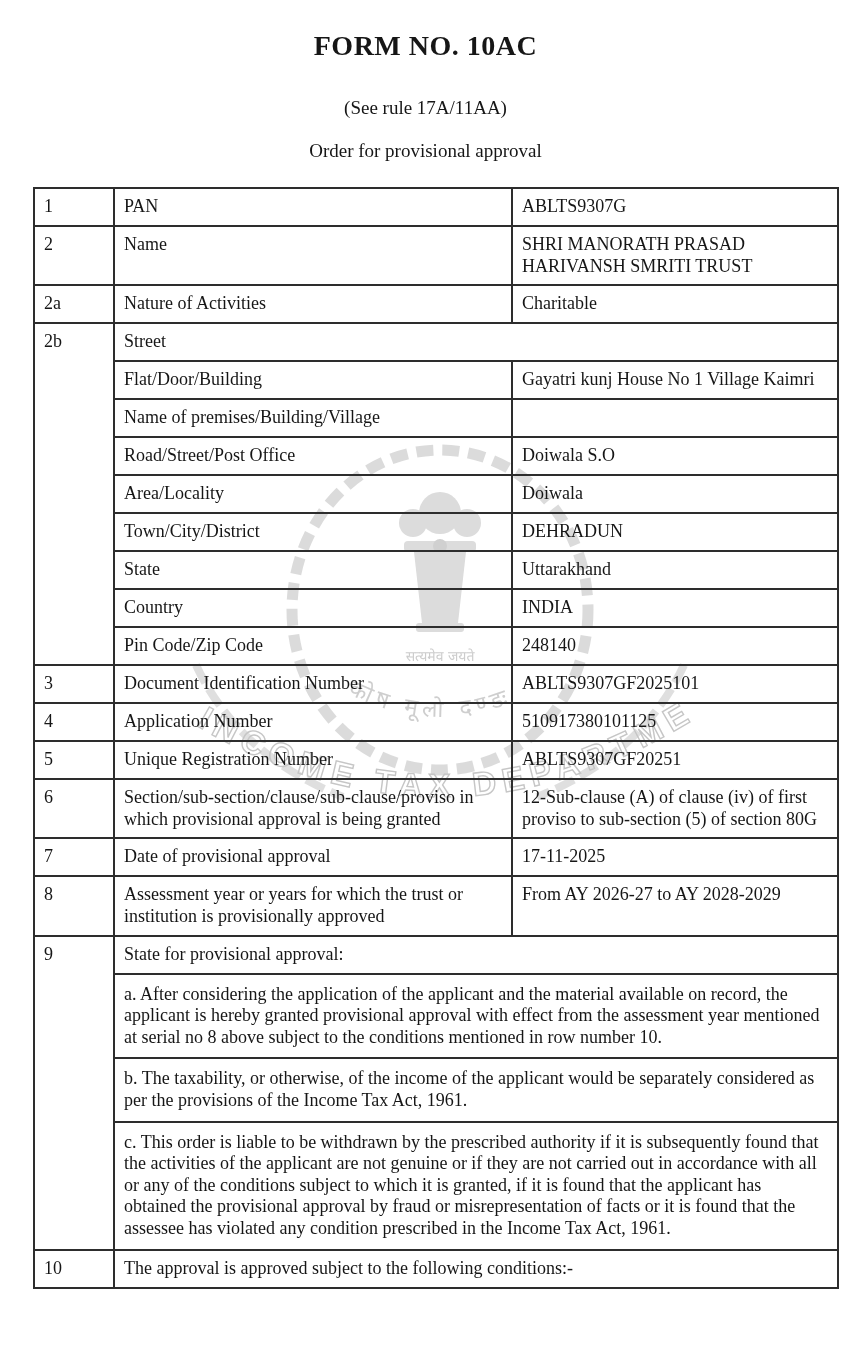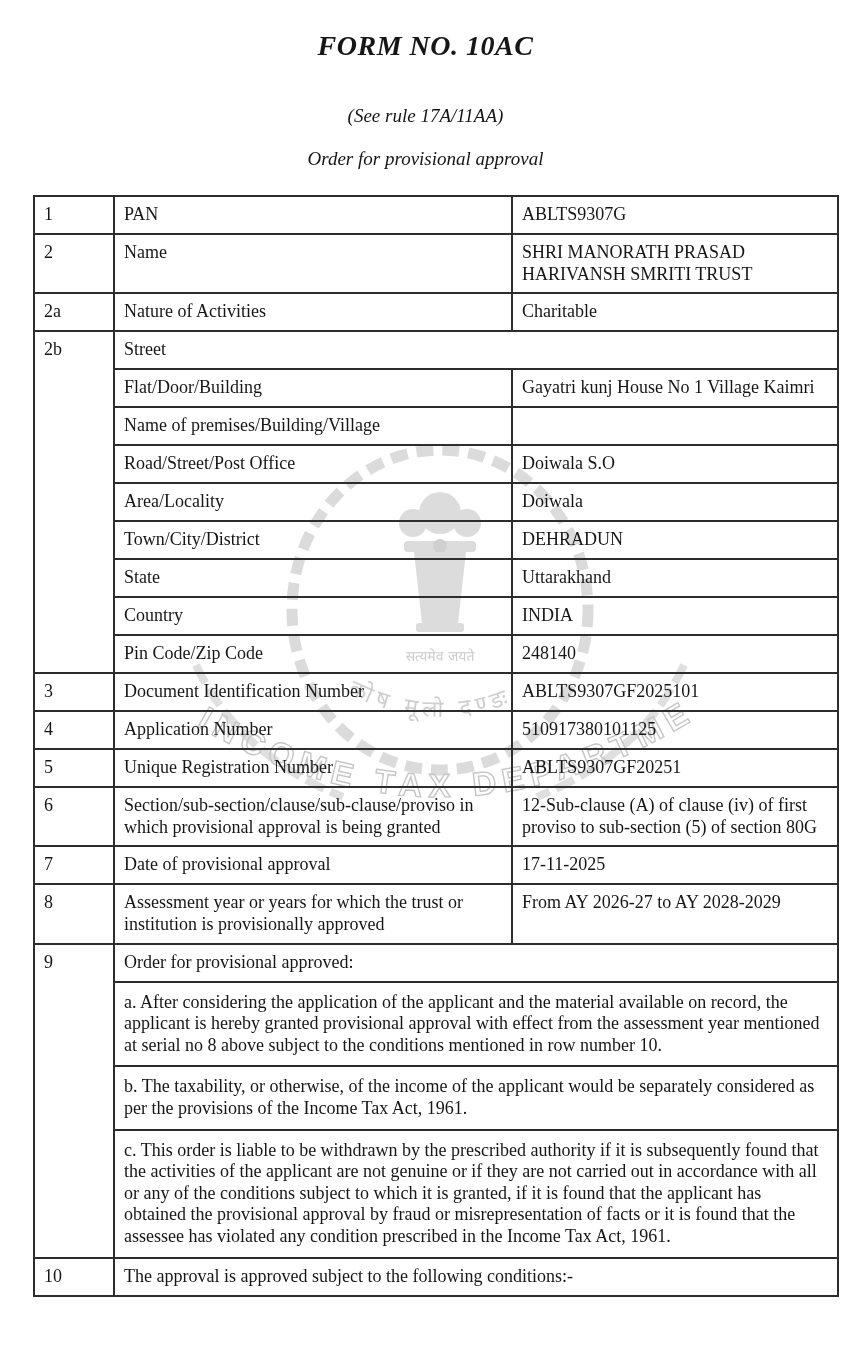--- a/index.html
+++ b/index.html
@@ -12,31 +12,30 @@
     height: 1364px;
     position: relative;
     font-family: "Liberation Serif", serif;
     color: #161616;
     overflow: hidden;
   }
   .header {
     position: relative;
     z-index: 2;
     text-align: center;
-    font-style: italic;
   }
   .form-title {
     margin: 0;
     padding-top: 30px;
     font-size: 28px;
     font-weight: bold;
     letter-spacing: 0.5px;
   }
   .form-subtitle1 {
-    margin: 8px;
+    margin: 0;
     padding-top: 35px;
     font-size: 19px;
   }
   .form-subtitle2 {
     margin: 12px;
     padding-top: 9px;
     font-size: 19px;
   }
   .watermark {
     position: absolute;
@@ -189,21 +188,21 @@
     <td class="lbl">Date of  provisional approval</td>
     <td class="val">17-11-2025</td>
   </tr>
   <tr>
     <td class="num">8</td>
     <td class="lbl">Assessment year or years for which the trust or institution is provisionally approved</td>
     <td class="val">From AY 2026-27 to AY 2028-2029</td>
   </tr>
   <tr>
     <td class="num" rowspan="4">9</td>
-    <td class="span2" colspan="2">Order for provisional approved:</td>
+    <td class="span2" colspan="2">State for provisional approval:</td>
   </tr>
   <tr>
     <td class="span2 clause" colspan="2">a. After considering the application of the applicant and the material available on record, the applicant is hereby granted provisional approval with effect from the assessment year mentioned at serial no 8 above subject to the conditions mentioned in row number 10.</td>
   </tr>
   <tr>
     <td class="span2 clause" colspan="2">b. The taxability, or otherwise, of the income of the applicant would be separately considered as per the provisions of the Income Tax Act, 1961.</td>
   </tr>
   <tr>
     <td class="span2 clause" colspan="2">c. This order is liable to be withdrawn by the prescribed authority if it is subsequently found that the activities of the applicant are not genuine or if they are not carried out in accordance with all or any of the conditions subject to which it is granted, if it is found that the applicant has obtained the provisional approval by fraud or misrepresentation of facts or it is found that the assessee has violated any condition prescribed in the Income Tax Act, 1961.</td>
   </tr>

